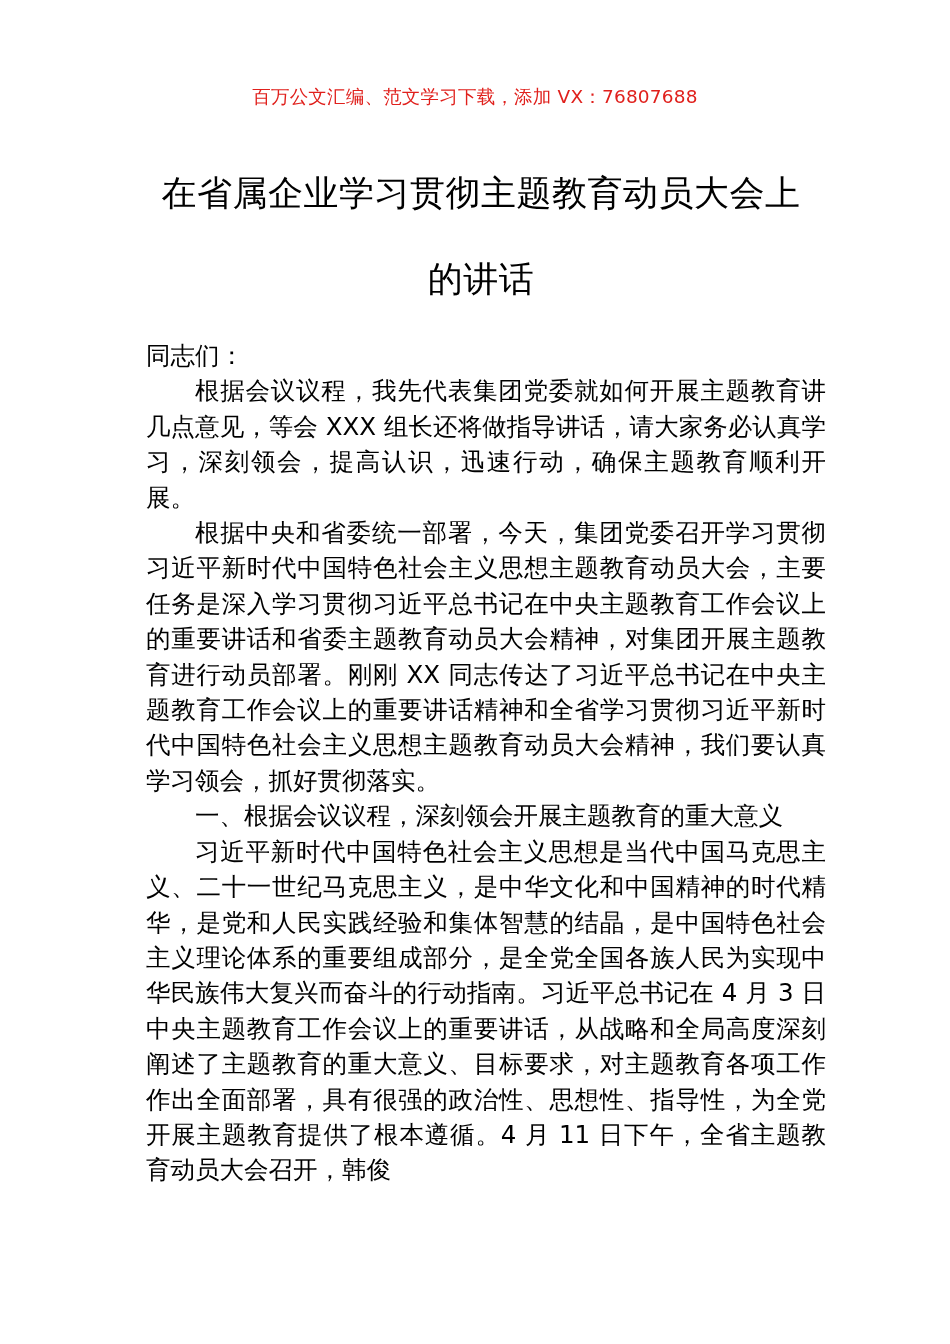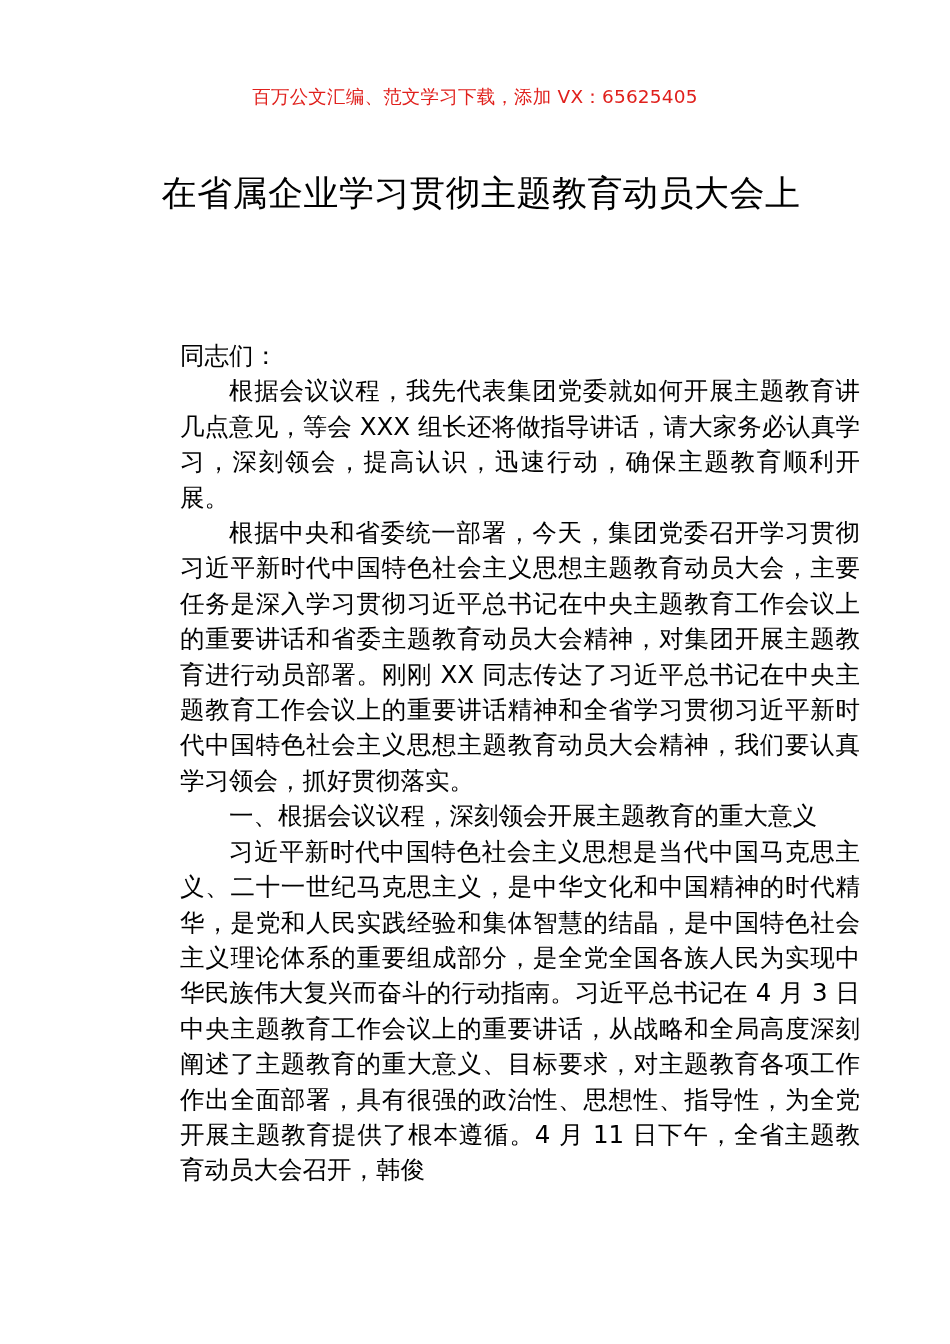--- a/index.html
+++ b/index.html
@@ -4,32 +4,33 @@
   <style>
     html, body { margin: 0; padding: 0; background: #ffffff; }
     body { width: 950px; height: 1344px; position: relative; overflow: hidden;
            font-family: "DejaVu Sans", "Liberation Sans", sans-serif; color: #000; }
     .page { position: absolute; left: 0; top: 0; width: 950px; height: 1344px; background: #fff; }
     .header-note { position: absolute; top: 84px; left: 0; width: 950px; text-align: center;
                    font-size: 18.5px; color: #e0201c; letter-spacing: 0.2px; }
     .title { position: absolute; top: 150px; left: 156px; width: 650px; text-align: center;
              font-size: 35px; line-height: 86px; letter-spacing: 0.5px; }
     .body-text { position: absolute; top: 338px; left: 146px; width: 680px;
-                 font-size: 24.5px; line-height: 35.4px; margin-left: 34px; }
+                 font-size: 24.5px; line-height: 35.4px; }
     .body-text p { margin: 0; text-align: justify; }
     .indent { text-indent: 49px; }
   </style>
 </head>
 <body>
 
 <div class="page">
-  <div class="header-note">百万公文汇编、范文学习下载，添加 VX：65625405</div>
+  <div class="header-note">百万公文汇编、范文学习下载，添加 VX：76807688</div>
 
   <div class="title">
     <div>在省属企业学习贯彻主题教育动员大会上</div>
+    <div>的讲话</div>
   </div>
 
   <div class="body-text">
     <p>同志们：</p>
     <p class="indent">根据会议议程，我先代表集团党委就如何开展主题教育讲几点意见，等会 XXX 组长还将做指导讲话，请大家务必认真学习，深刻领会，提高认识，迅速行动，确保主题教育顺利开展。</p>
     <p class="indent">根据中央和省委统一部署，今天，集团党委召开学习贯彻习近平新时代中国特色社会主义思想主题教育动员大会，主要任务是深入学习贯彻习近平总书记在中央主题教育工作会议上的重要讲话和省委主题教育动员大会精神，对集团开展主题教育进行动员部署。刚刚 XX 同志传达了习近平总书记在中央主题教育工作会议上的重要讲话精神和全省学习贯彻习近平新时代中国特色社会主义思想主题教育动员大会精神，我们要认真学习领会，抓好贯彻落实。</p>
     <p class="indent">一、根据会议议程，深刻领会开展主题教育的重大意义</p>
     <p class="indent">习近平新时代中国特色社会主义思想是当代中国马克思主义、二十一世纪马克思主义，是中华文化和中国精神的时代精华，是党和人民实践经验和集体智慧的结晶，是中国特色社会主义理论体系的重要组成部分，是全党全国各族人民为实现中华民族伟大复兴而奋斗的行动指南。习近平总书记在 4 月 3 日中央主题教育工作会议上的重要讲话，从战略和全局高度深刻阐述了主题教育的重大意义、目标要求，对主题教育各项工作作出全面部署，具有很强的政治性、思想性、指导性，为全党开展主题教育提供了根本遵循。4 月 11 日下午，全省主题教育动员大会召开，韩俊</p>
   </div>
 </div>

